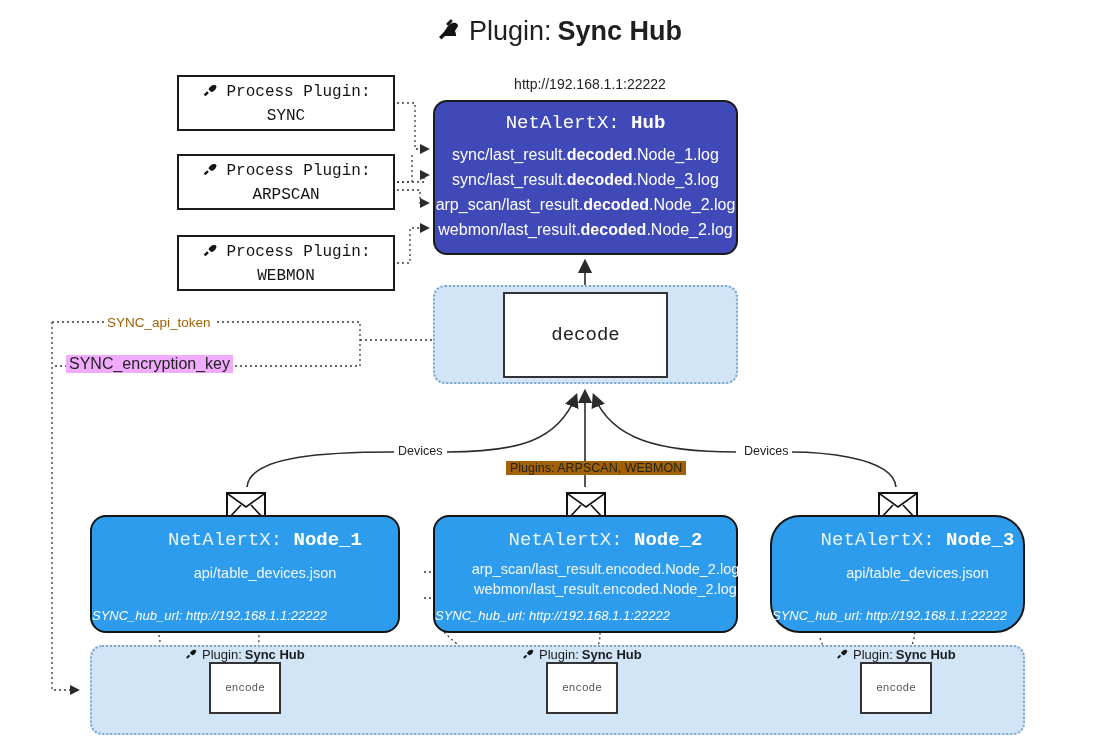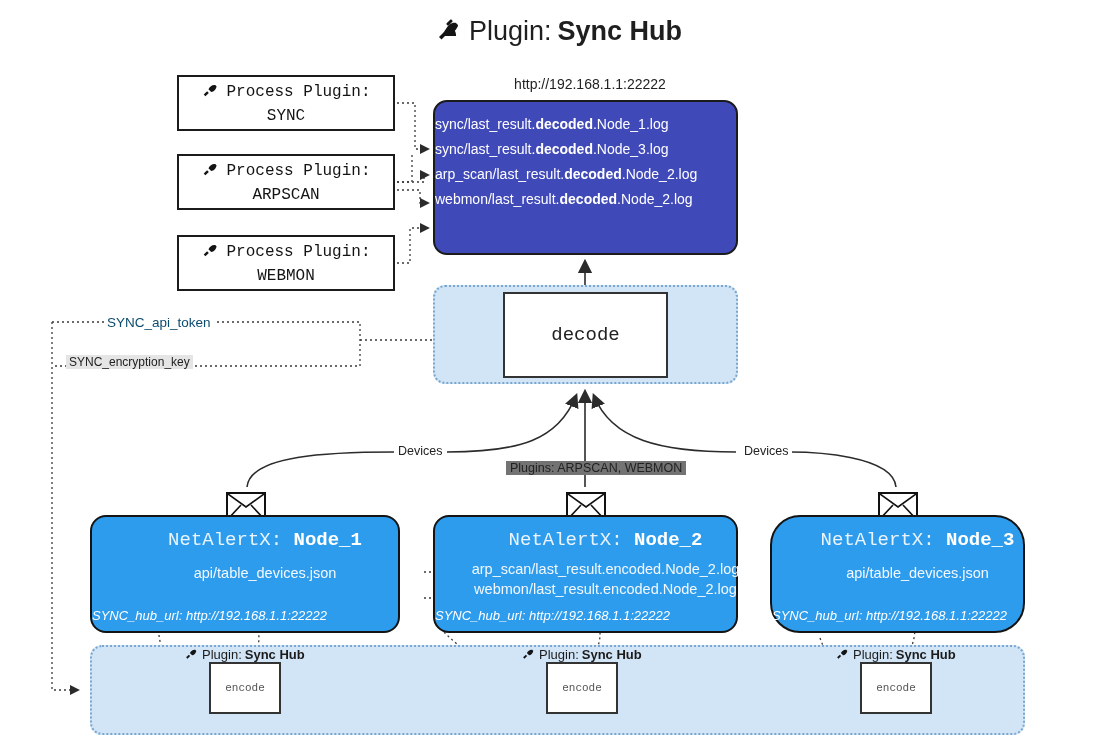--- a/index.html
+++ b/index.html
@@ -18,46 +18,46 @@
 
   .plug{display:inline-block;vertical-align:middle;}
 
   
   #hub-url{left:450px;top:76px;width:280px;text-align:center;font-size:14px;color:#222;}
   #hub{left:433px;top:100px;width:305px;height:155px;background:#4049b8;border:2px solid #1b1b1b;
        border-radius:14px;color:#ffffff;padding-top:10px;}
   #hub .hub-title{font-family:"Liberation Mono",monospace;font-size:19px;text-align:center;
        letter-spacing:0px;margin-bottom:8px;}
   #hub .hub-title b{font-weight:bold;}
-  #hub .logline{font-size:14px;line-height:25px;white-space:nowrap;}
+  #hub .logline{font-size:16px;line-height:25px;text-align:center;white-space:nowrap;}
   #hub .logline b{font-weight:bold;}
 
   
   .ppbox{background:#fff;border:2px solid #1b1b1b;width:218px;height:56px;
          display:flex;flex-direction:column;align-items:center;justify-content:center;
          font-family:"Liberation Mono",monospace;font-size:16px;line-height:22px;color:#141414;}
   .ppbox .l1{display:flex;align-items:center;gap:6px;}
   #pp-sync{left:177px;top:75px;}
   #pp-arp{left:177px;top:154px;}
   #pp-web{left:177px;top:235px;}
 
   
   #decode-wrap{left:433px;top:285px;width:305px;height:99px;background:#d2e5f7;
                border:2px dotted #7aa7cf;border-radius:12px;}
   #decode{left:503px;top:292px;width:165px;height:86px;background:#fff;border:2px solid #333;
           display:flex;align-items:center;justify-content:center;font-family:"Liberation Mono",monospace;
           font-size:19px;color:#222;}
 
   
-  #lbl-token{left:104px;top:315px;font-size:13.5px;color:#0c4a6e;background:#fff;padding:0 3px;}
-  #lbl-key{left:66px;top:355px;font-size:12px;color:#222;background:#e5e5e5;padding:0 3px;}
+  #lbl-token{left:104px;top:315px;font-size:13.5px;color:#a16207;background:#fff;padding:0 3px;}
+  #lbl-key{left:66px;top:355px;font-size:16px;color:#222;background:#f0abfc;padding:0 3px;}
 
   
   #lbl-dev-l{left:394px;top:444px;font-size:12.5px;color:#222;background:#fff;padding:0 4px;}
-  #lbl-plugins{left:506px;top:461px;font-size:12.5px;color:#222;background:#737373;padding:0 4px;}
+  #lbl-plugins{left:506px;top:461px;font-size:12.5px;color:#222;background:#a16207;padding:0 4px;}
   #lbl-dev-r{left:740px;top:444px;font-size:12.5px;color:#222;background:#fff;padding:0 4px;}
 
   
   .nodebox{background:#2e9ced;border:2px solid #141414;border-radius:16px;color:#fff;
            display:flex;flex-direction:column;align-items:center;padding-top:12px;padding-left:40px;}
   .nodebox .n-title{font-family:"Liberation Mono",monospace;font-size:19px;color:#e9f4ff;}
   .nodebox .n-title b{font-weight:bold;color:#ffffff;}
   .nodebox .n-line{font-size:14.5px;color:#f2f8ff;margin-top:14px;white-space:nowrap;}
   .nodebox .n-url{position:absolute;bottom:8px;left:0;width:100%;text-align:left;
                   font-size:13px;color:#ffffff;font-style:italic;}
@@ -161,20 +161,23 @@
         </g>
       </svg>
     </span>
     <span class="t-plain">Plugin: </span>
     <span class="t-bold">Sync Hub</span>
   </div>
 
   <div class="node" id="hub-url">http://192.168.1.1:22222</div>
 
   <div class="node" id="hub">
+    <div class="hub-title">
+      <span>NetAlertX: </span><b>Hub</b>
+    </div>
     <div class="logline">
       <span>sync/last_result.</span><b>decoded</b><span>.Node_1.log</span>
     </div>
     <div class="logline">
       <span>sync/last_result.</span><b>decoded</b><span>.Node_3.log</span>
     </div>
     <div class="logline">
       <span>arp_scan/last_result.</span><b>decoded</b><span>.Node_2.log</span>
     </div>
     <div class="logline">

